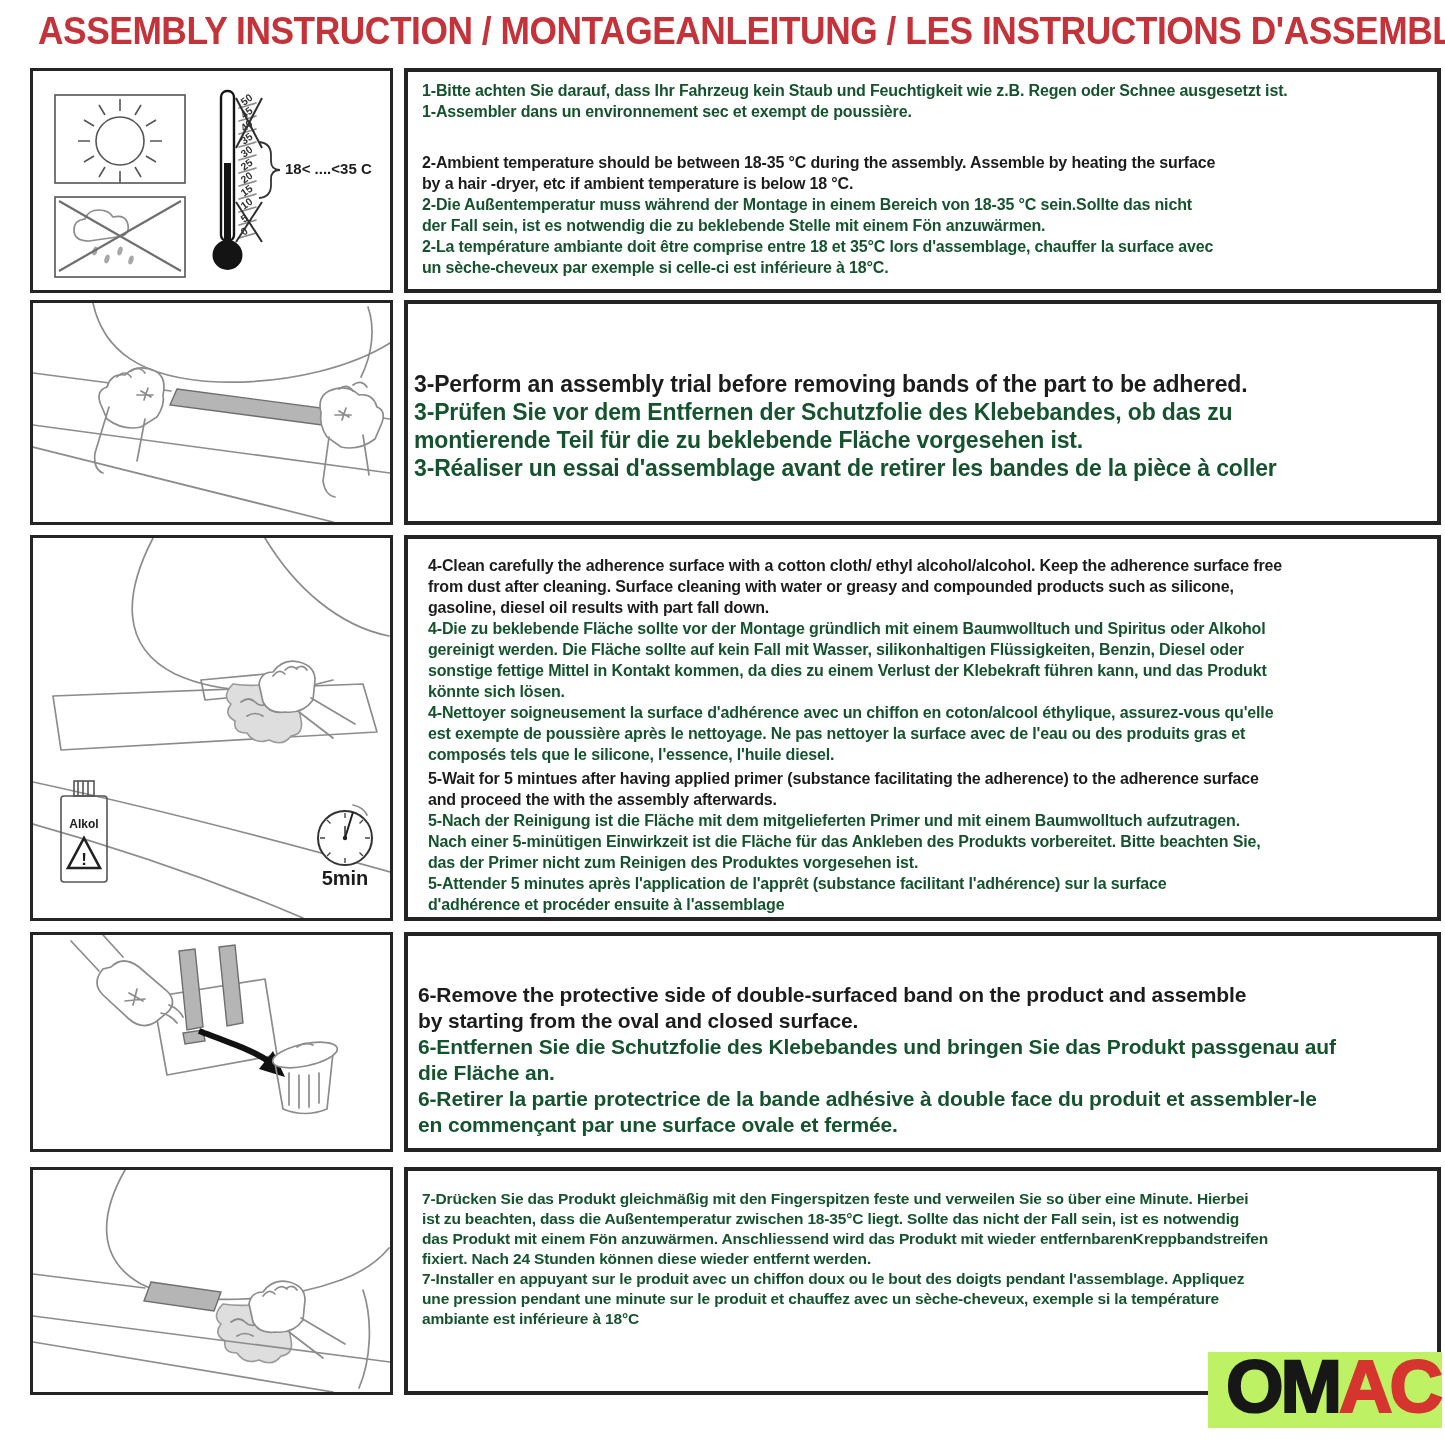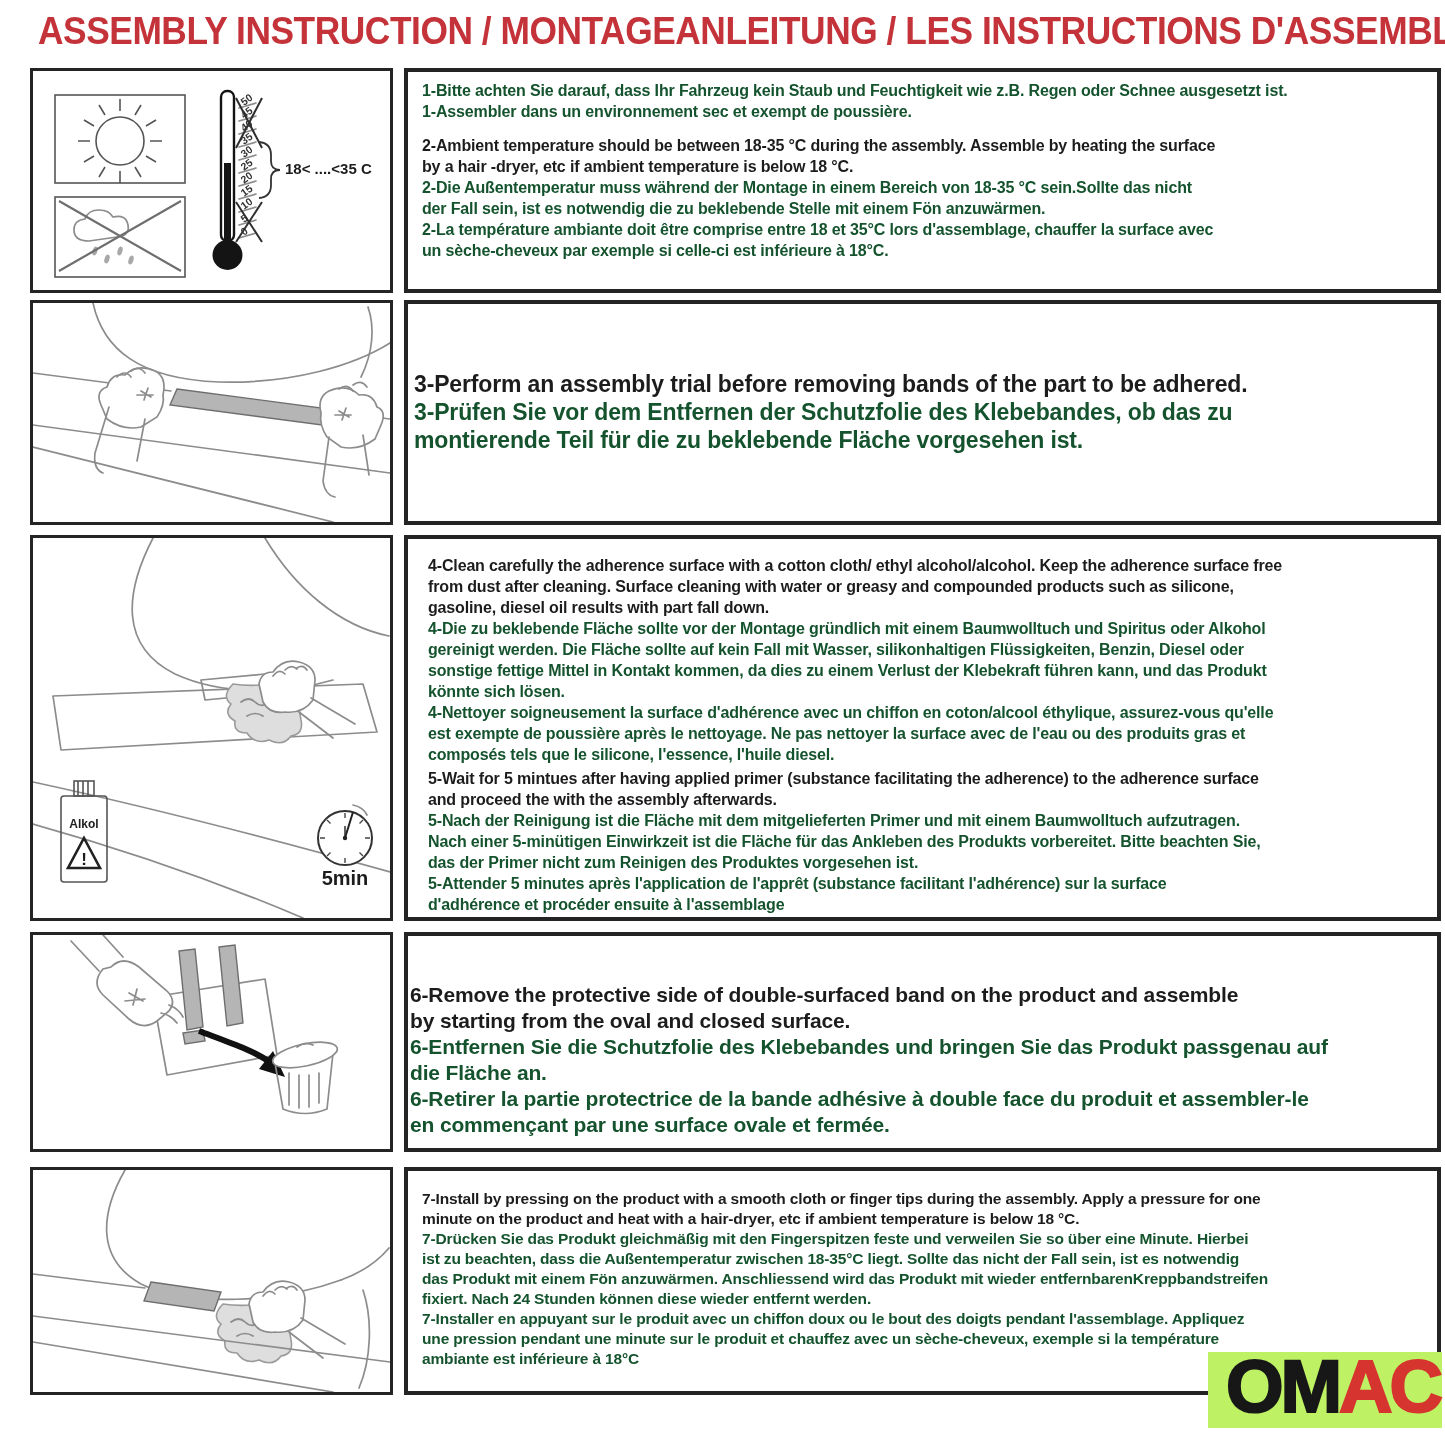--- a/index.html
+++ b/index.html
@@ -20,25 +20,25 @@
   .r2{top:300px;height:225px}
   .r3{top:535px;height:386px}
   .r4{top:932px;height:220px}
   .r5{top:1167px;height:228px}
   .box.left svg{display:block;width:100%;height:100%;}
 
   .box.right p{margin:0;white-space:pre-line;letter-spacing:-.15px;}
   .en{font-weight:bold;color:#1c1c1c;}
   .lang{color:#14532d;font-weight:bold;}
   .s1{font-size:16px;line-height:21px;padding:8px 14px 0;}
-  .s1 .step2{margin-top:13px;}
+  .s1 .step2{margin-top:30px;}
   .s2{font-size:23px;line-height:28px;padding:66px 6px 0;}
   .s3{font-size:16px;line-height:21px;padding:16px 20px 0;}
   .s3 .step2{margin-top:3px;}
-  .s4{font-size:21px;line-height:26px;padding:46px 2px 0;}
+  .s4{font-size:21px;line-height:26px;padding:46px 10px 0;}
   .s5{font-size:15.5px;line-height:20px;padding:18px 14px 0;}
 
   
   .ln{stroke:#8c8c8c;fill:none;stroke-width:1.7;stroke-linecap:round;stroke-linejoin:round;}
   .dk{stroke:#555;fill:none;stroke-width:1.6;}
   .strip{fill:#b5b5b5;stroke:#6e6e6e;stroke-width:1.4;}
   .cloth{fill:#dedede;stroke:#9a9a9a;stroke-width:1.6;}
   .hand{fill:#fff;stroke:#8c8c8c;stroke-width:1.7;}
   svg text{font-family:"Liberation Sans",sans-serif;fill:#1c1c1c;}
   .tick-num{font-size:10.5px;fill:#333;font-weight:bold;}
@@ -132,20 +132,21 @@
       <path class="ln" stroke-width="1.2" d="M306,108 l10,6 M313,105 l-4,12 M302,112 l16,0"></path>
       <path class="ln" d="M296,134 L290,178 q2,14 12,16 M330,132 L336,172"></path>
     </g>
   </svg>
 </div>
 <div class="box right r2 s2">
   <div class="step">
     <p class="en">3-Perform an assembly trial before removing bands of the part to be adhered.</p>
     <p class="lang">3-Prüfen Sie vor dem Entfernen der Schutzfolie des Klebebandes, ob das zu
 montierende Teil für die zu beklebende Fläche vorgesehen ist.</p>
+    <p class="lang">3-Réaliser un essai d'assemblage avant de retirer les bandes de la pièce à coller</p>
   </div>
 </div>
 
 <div class="box left r3">
   <svg viewBox="0 0 357 380">
     <path class="ln" d="M120,0 C92,54 86,108 142,136 C190,158 252,156 300,142"></path>
     <path class="ln" d="M232,0 C262,50 306,88 356,98"></path>
     <path class="ln" d="M20,158 L330,146 L344,194 L28,212 Z"></path>
     <path class="ln" d="M168,142 L232,136 L236,156 L172,162 Z"></path>
     <g>
@@ -245,22 +246,20 @@
       <path class="ln" stroke-width="1.2" d="M198,152 q8,-6 14,0 q6,6 14,1 M204,166 q8,-5 16,0"></path>
       <path class="hand" d="M216,134 q2,-12 14,-12 q10,-14 26,-10 q16,4 16,18 l-2,20 q-10,14 -28,12 q-16,2 -22,-10 z"></path>
       <path class="ln" d="M230,126 q6,-8 12,-2 M242,120 q6,-6 12,-1 M254,118 q6,-4 10,2"></path>
       <path class="ln" d="M268,148 L312,174 M256,162 L290,188"></path>
     </g>
     <path class="ln" d="M0,146 L357,192 M0,172 L300,222 M330,120 C340,150 338,190 326,218"></path>
   </svg>
 </div>
 <div class="box right r5 s5">
   <div class="step">
-    <p class="en">7-Install by pressing on the product with a smooth cloth or finger tips during the assembly. Apply a pressure for one
-minute on the product and heat with a hair-dryer, etc if ambient temperature is below 18 °C.</p>
     <p class="lang">7-Drücken Sie das Produkt gleichmäßig mit den Fingerspitzen feste und verweilen Sie so über eine Minute. Hierbei
 ist zu beachten, dass die Außentemperatur zwischen 18-35°C liegt. Sollte das nicht der Fall sein, ist es notwendig
 das Produkt mit einem Fön anzuwärmen. Anschliessend wird das Produkt mit wieder entfernbarenKreppbandstreifen
 fixiert. Nach 24 Stunden können diese wieder entfernt werden.</p>
     <p class="lang">7-Installer en appuyant sur le produit avec un chiffon doux ou le bout des doigts pendant l'assemblage. Appliquez
 une pression pendant une minute sur le produit et chauffez avec un sèche-cheveux, exemple si la température
 ambiante est inférieure à 18°C</p>
   </div>
 </div>
 

